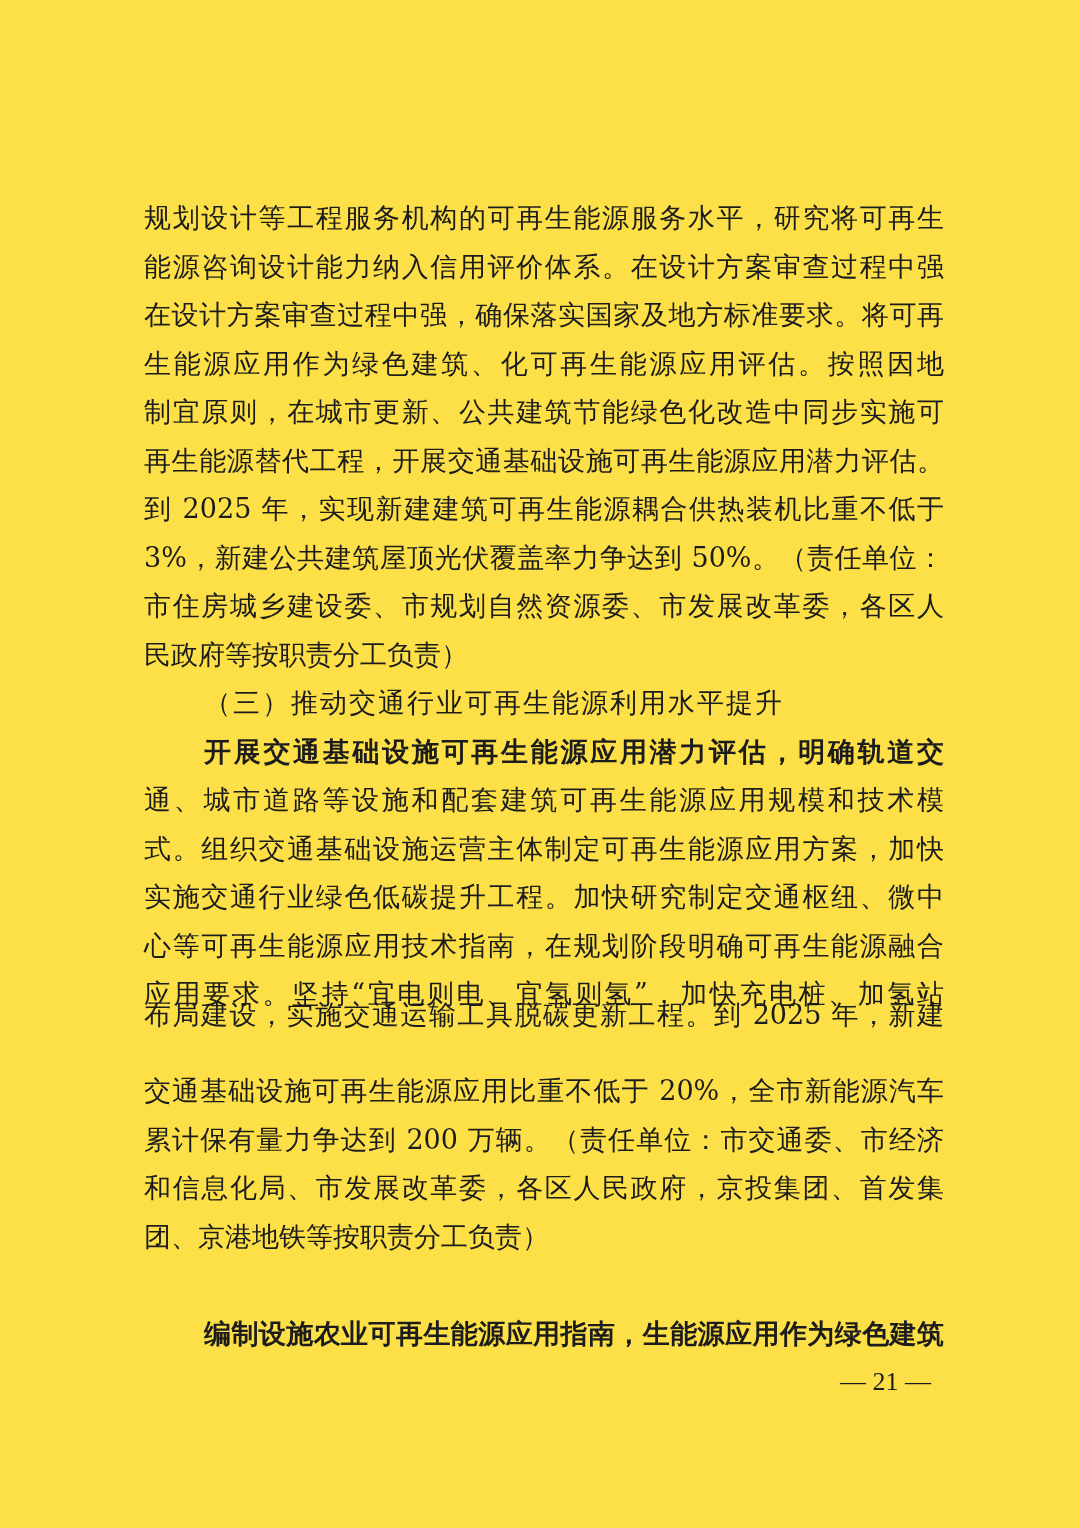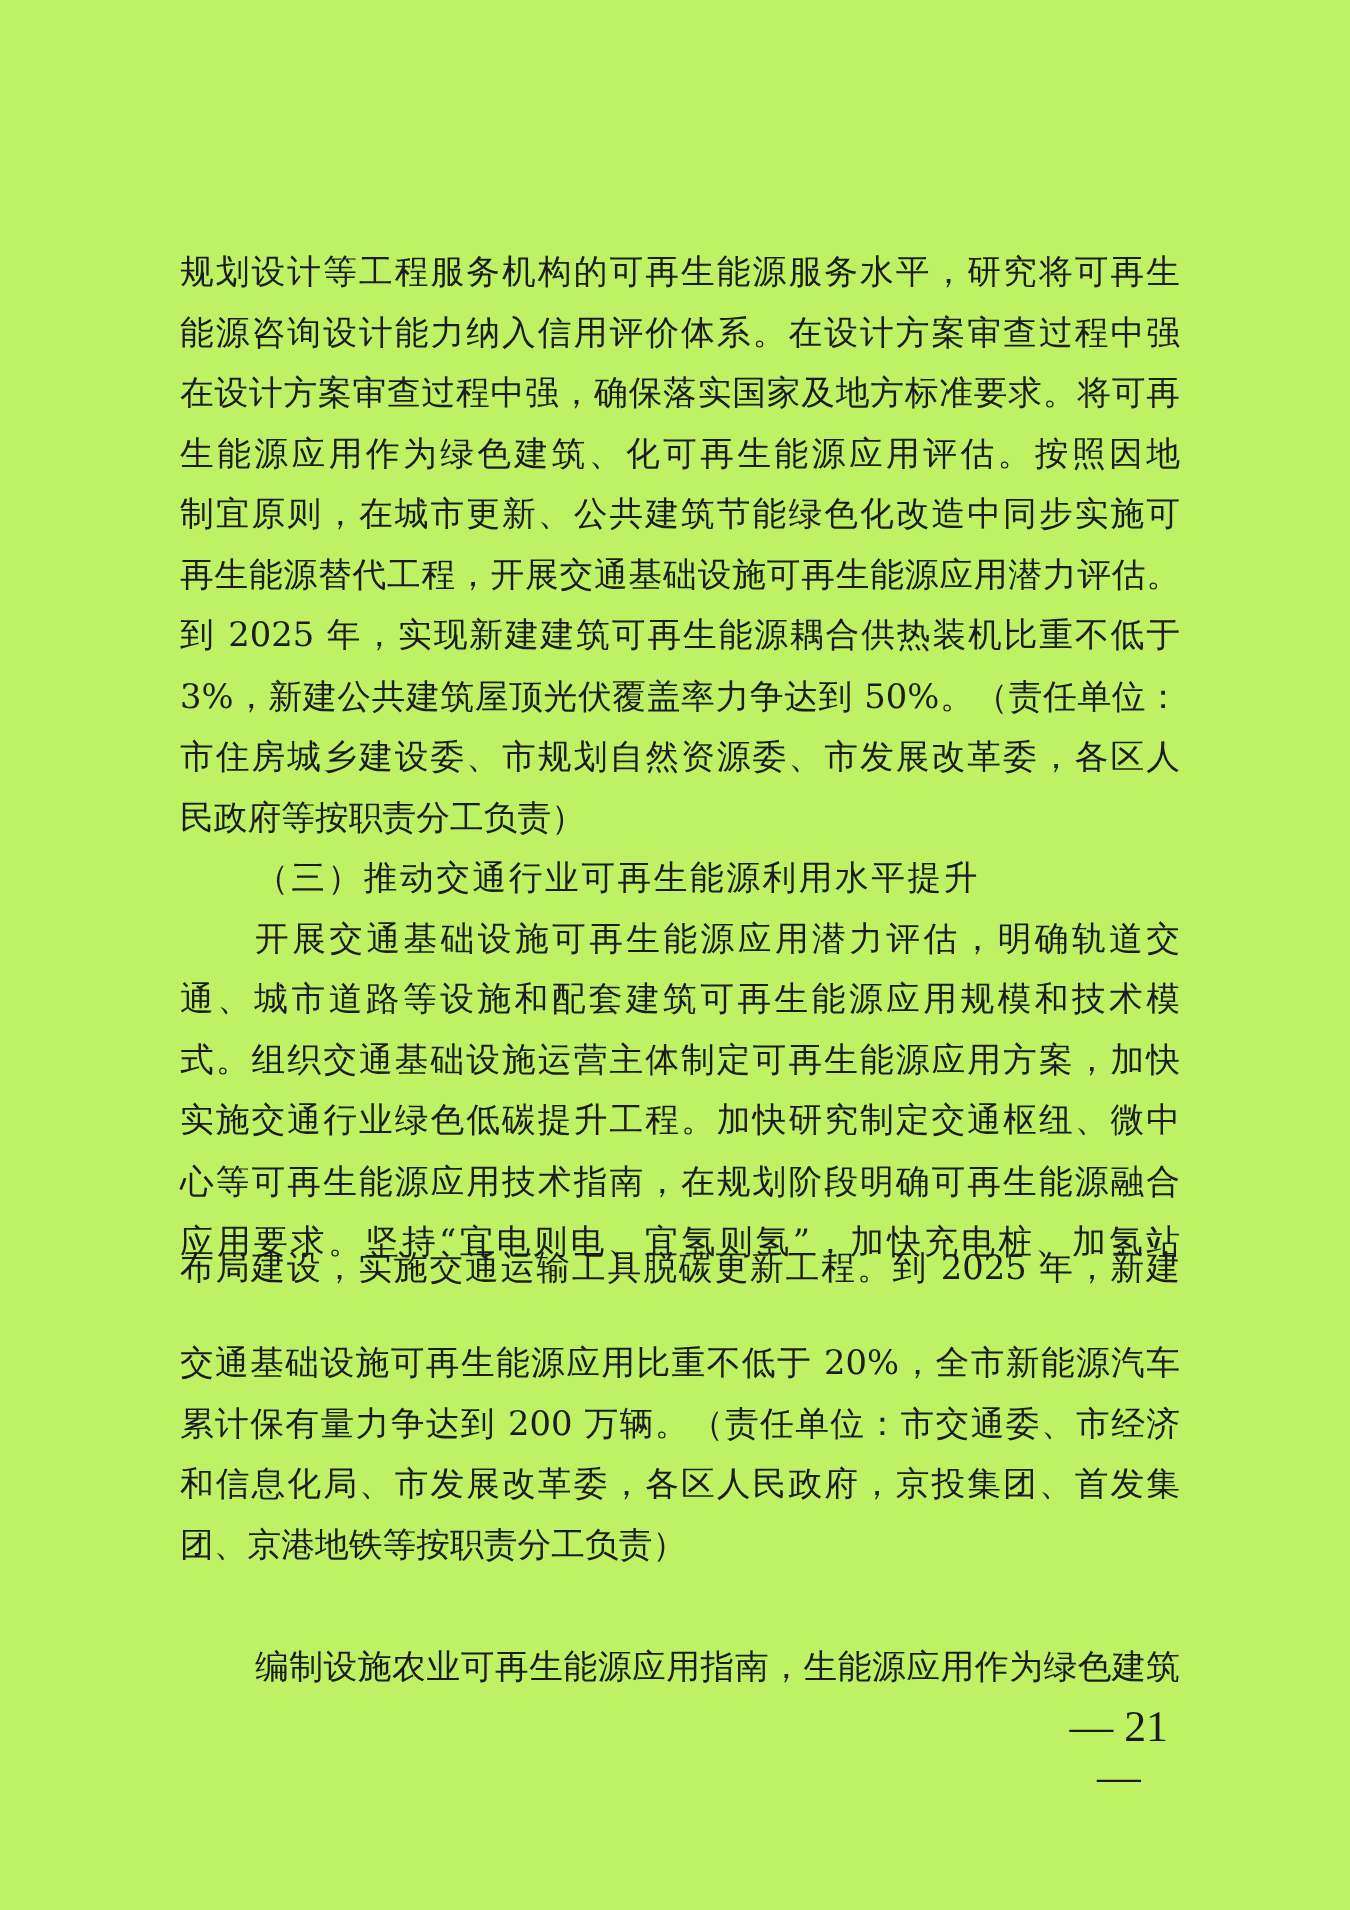--- a/index.html
+++ b/index.html
@@ -12,57 +12,58 @@
       height: 1528px;
       position: relative;
       overflow: hidden;
       font-family: "DejaVu Serif", "Liberation Serif", serif;
       color: #1a1a1a;
     }
     .page {
       position: absolute;
       left: 0; top: 0;
       width: 1080px; height: 1528px;
-      background: #bef264;
+      background: #fde047;
     }
     .line {
       position: absolute;
       left: 144px;
       width: 800px;
       height: 48px;
       font-size: 27px;
       line-height: 48px;
       white-space: nowrap;
       text-align: justify;
       text-align-last: justify;
       letter-spacing: 0px;
       color: #1c1c1c;
     }
     .line.last {
       text-align-last: left;
     }
     .line.indent {
       left: 204px;
       width: 740px;
+      font-weight: bold;
     }
     .line.heading {
       left: 204px;
       width: auto;
       text-align-last: left;
       letter-spacing: 2px;
     }
     .page-number {
       position: absolute;
       left: 840px;
       top: 1362px;
       width: 110px;
       height: 40px;
-      font-size: 35px;
+      font-size: 26px;
       line-height: 40px;
-      text-align: center;
+      text-align: left;
       color: #1c1c1c;
       font-family: "Liberation Serif", serif;
     }
   </style>
 </head>
 <body>
 
 <div class="page">
 
   <div>

